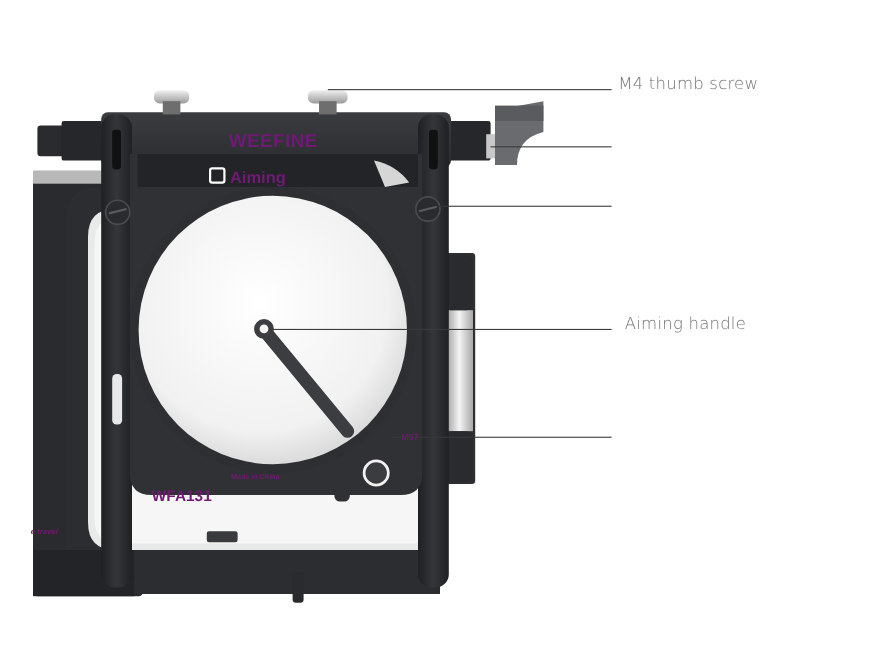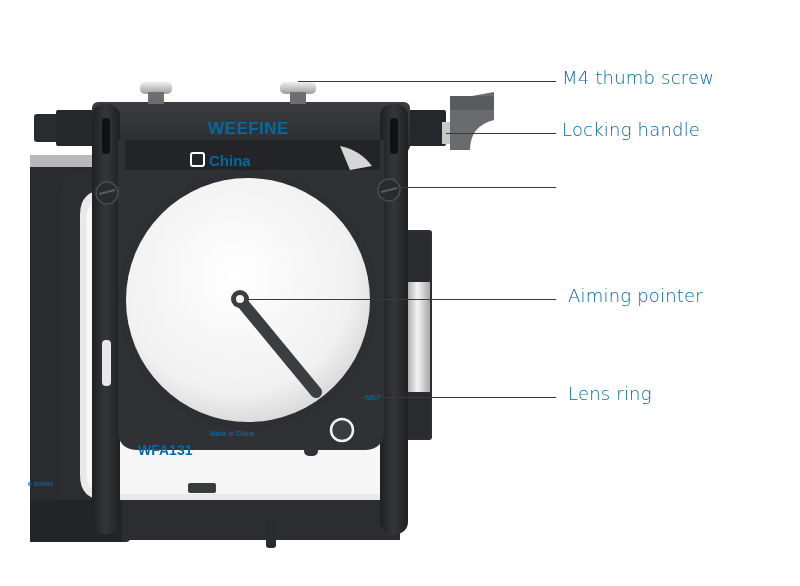--- a/index.html
+++ b/index.html
@@ -1,20 +1,20 @@
 <!DOCTYPE html>
 <html><head>
 <meta charset="utf-8">
 <style>
   html,body{margin:0;padding:0;background:#ffffff;}
   #stage{position:relative;width:800px;height:586px;overflow:hidden;background:#ffffff;font-family:"DejaVu Sans","Liberation Sans",sans-serif;}
   #product{position:absolute;left:0;top:0;width:800px;height:586px;}
   .callout-line{position:absolute;height:1px;background:#3a3a3a;}
-  .callout-label{position:absolute;font-family:"DejaVu Sans","Liberation Sans",sans-serif;font-size:18px;color:#0369a1;white-space:nowrap;letter-spacing:0.2px;line-height:1;font-weight:300;}
-  .brand{position:absolute;color:#0369a1;font-family:"Liberation Sans","DejaVu Sans",sans-serif;font-weight:bold;white-space:nowrap;line-height:1;}
+  .callout-label{position:absolute;font-family:"DejaVu Sans","Liberation Sans",sans-serif;font-size:15px;color:#737373;white-space:nowrap;letter-spacing:0.2px;line-height:1;font-weight:300;}
+  .brand{position:absolute;color:#701a75;font-family:"Liberation Sans","DejaVu Sans",sans-serif;font-weight:bold;white-space:nowrap;line-height:1;}
 </style>
 </head>
 <body>
 
 <div id="stage">
 
   <svg id="product" viewBox="0 0 800 586" xmlns="http://www.w3.org/2000/svg">
     <defs>
       <linearGradient id="metal" x1="0" y1="0" x2="1" y2="0">
         <stop offset="0" stop-color="#1f2022"></stop>
@@ -106,34 +106,32 @@
     <g>
       <circle cx="107" cy="193" r="11" fill="#2a2b2e" stroke="#4a4b4e" stroke-width="1.5"></circle>
       <line x1="99" y1="194" x2="115" y2="190" stroke="#5a5b5e" stroke-width="2"></line>
       <circle cx="389" cy="190" r="11" fill="#2a2b2e" stroke="#4a4b4e" stroke-width="1.5"></circle>
       <line x1="381" y1="192" x2="397" y2="188" stroke="#5a5b5e" stroke-width="2"></line>
     </g>
   </svg>
 
   <div class="brand" style="left:208px;top:120px;font-size:17px;letter-spacing:0.5px;">WEEFINE</div>
   <div class="brand" style="left:190px;top:152px;font-size:15px;">
-    <span style="display:inline-block;border:2px solid #fff;border-radius:3px;width:11px;height:11px;margin-right:4px;vertical-align:-1px;"></span><span>China</span>
+    <span style="display:inline-block;border:2px solid #fff;border-radius:3px;width:11px;height:11px;margin-right:4px;vertical-align:-1px;"></span><span>Aiming</span>
   </div>
   <div class="brand" style="left:138px;top:427px;font-size:14px;margin-top:16px;">WFA131</div>
   <div class="brand" style="left:210px;top:431px;font-size:6.5px;">Made in China</div>
   <div class="brand" style="left:325px;top:394px;font-size:8px;padding-left:40px;">M67</div>
   <div class="brand" style="left:28px;top:480px;font-size:7px;font-style:italic;">e travel</div>
 
   <div class="callout-line" style="left:298px;top:81px;width:258px;"></div>
   <div class="callout-label" style="left:562px;top:69px;">M4 thumb screw</div>
 
   <div class="callout-line" style="left:446px;top:133px;width:110px;"></div>
-  <div class="callout-label" style="left:562px;top:121px;">Locking handle</div>
 
   <div class="callout-line" style="left:398px;top:187px;width:158px;"></div>
 
   <div class="callout-line" style="left:246px;top:299px;width:310px;"></div>
-  <div class="callout-label" style="left:568px;top:287px;">Aiming pointer</div>
+  <div class="callout-label" style="left:568px;top:287px;">Aiming handle</div>
 
   <div class="callout-line" style="left:356px;top:397px;width:200px;"></div>
-  <div class="callout-label" style="left:568px;top:385px;">Lens ring</div>
 
 </div>
 
 </body></html>

